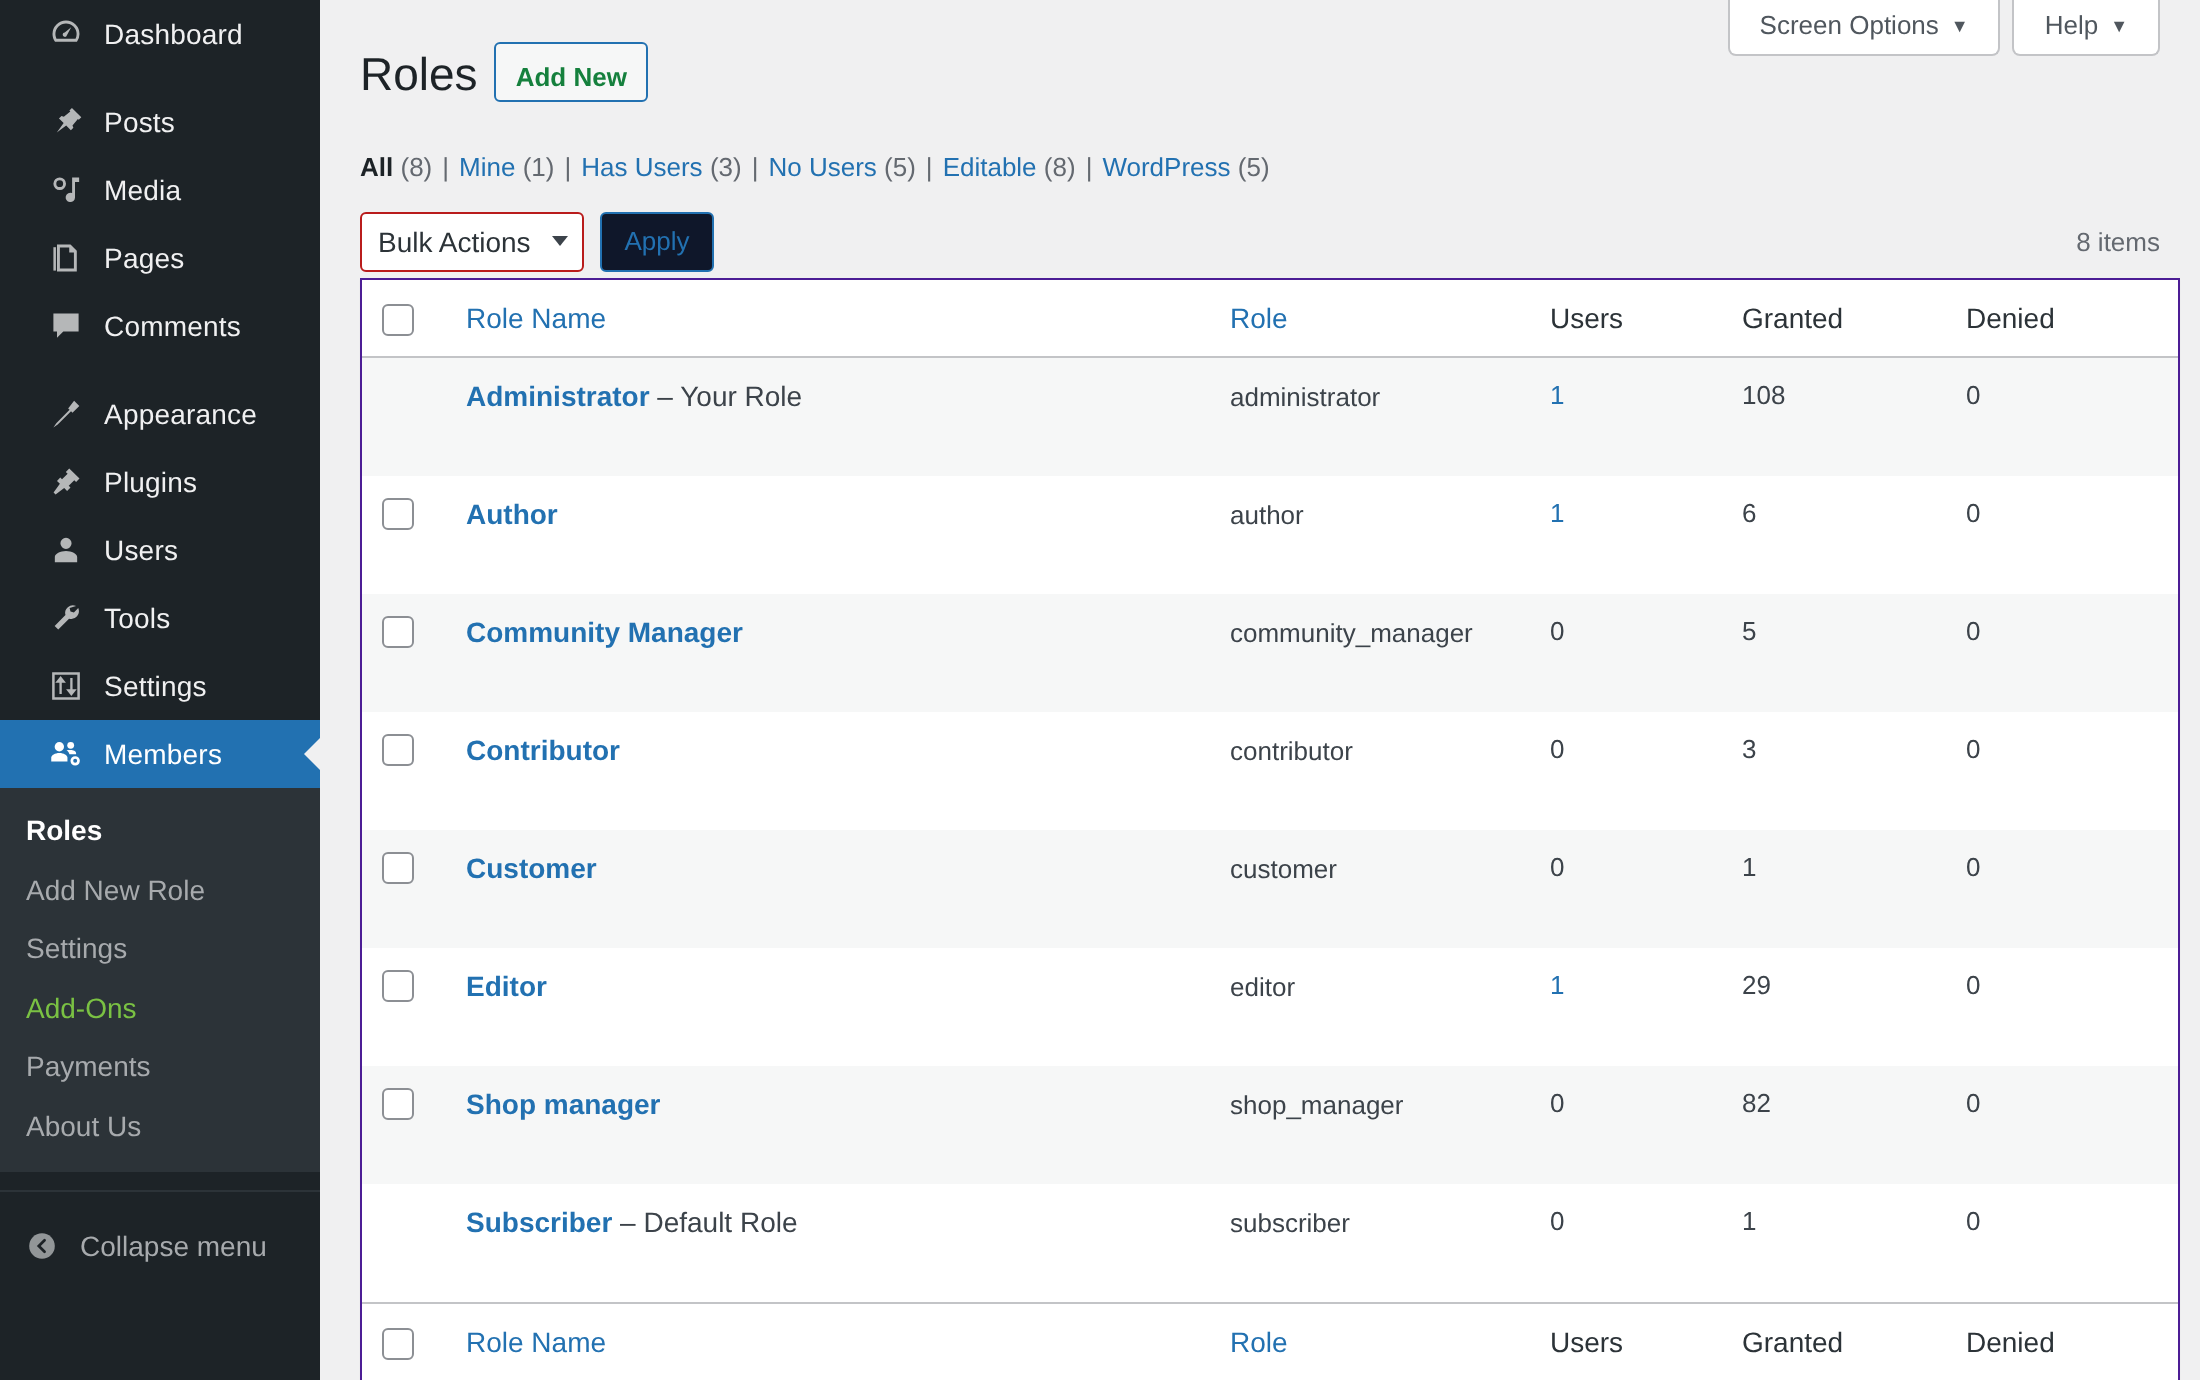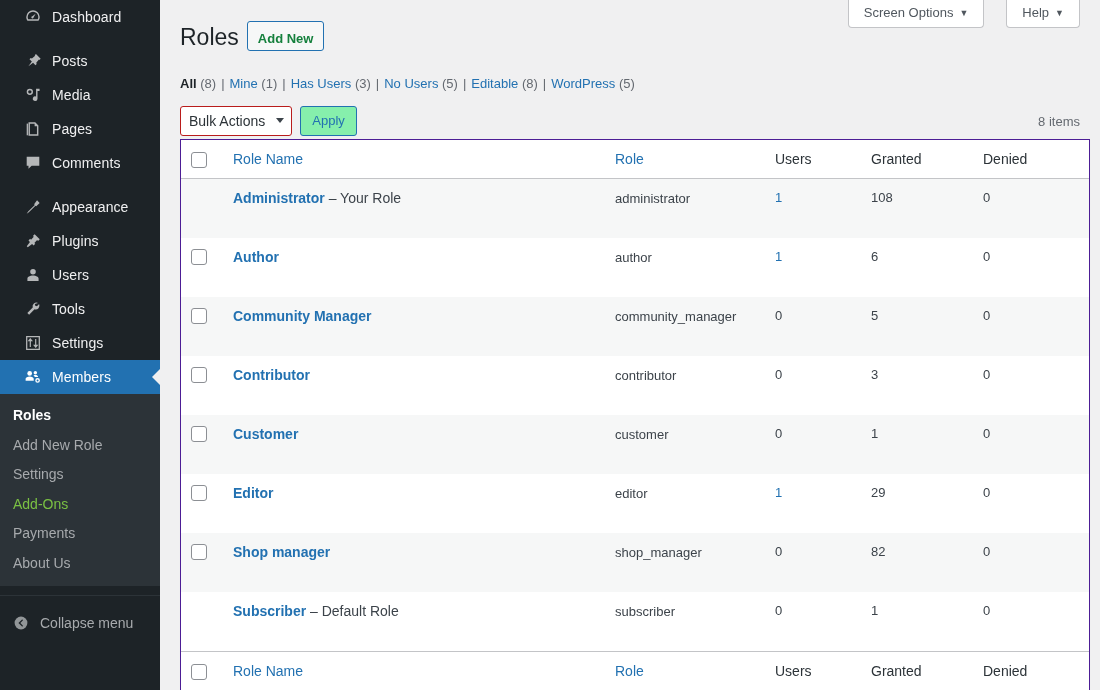--- a/index.html
+++ b/index.html
@@ -83,21 +83,21 @@
   
   #wpbody {
     flex: 1 1 auto; height: 690px;
     background: #f0f0f1;
     position: relative;
     padding: 0 20px 0 20px;
     overflow: hidden;
   }
   #screen-meta-links {
     position: absolute; top: 0; right: 20px;
-    display: flex; gap: 16px;
+    display: flex; gap: 0;
   }
   .meta-btn {
     height: 28px; line-height: 26px;
     padding: 0 15px;
     background: #fff;
     border: 1px solid #c3c4c7;
     border-top: none;
     border-radius: 0 0 4px 4px;
     color: #50575e;
     font-size: 13px;
@@ -177,21 +177,21 @@
     position: absolute; right: 7px; top: 50%; margin-top: -3px;
     width: 0; height: 0;
     border-left: 4.5px solid transparent;
     border-right: 4.5px solid transparent;
     border-top: 5px solid #3c434a;
   }
   .btn-apply {
     margin-left: 8px;
     height: 30px;
     padding: 12px 11px;
-    background: #86efac;
+    background: #0f172a;
     border: 1px solid #2271b1;
     border-radius: 3px;
     color: #2271b1;
     font-size: 13px;
     display: inline-flex; align-items: center;
     cursor: pointer;
   }
   .displaying-num {
     position: absolute; right: 0; top: 50%; transform: translateY(-50%);
     font-size: 13px;

